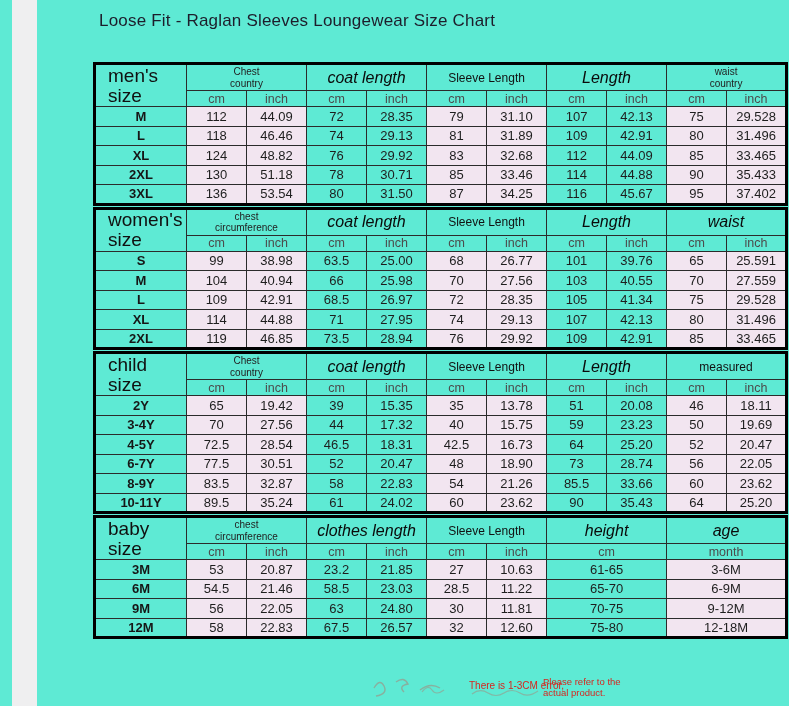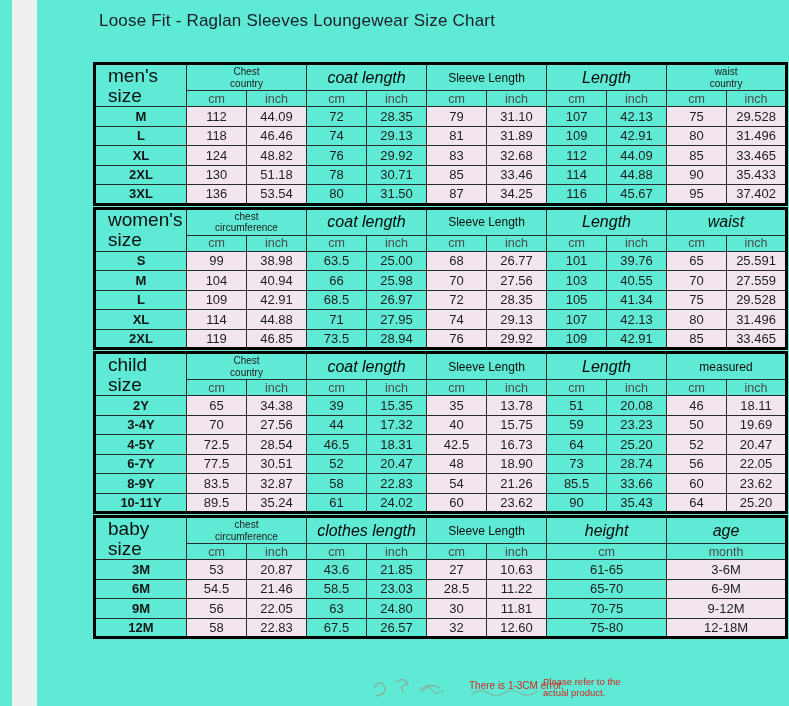--- a/index.html
+++ b/index.html
@@ -325,21 +325,21 @@
             <th class="unit" colspan="1">cm</th>
             <th class="unit" colspan="1">inch</th>
             <th class="unit" colspan="1">cm</th>
             <th class="unit" colspan="1">inch</th>
           </tr>
         </thead>
         <tbody>
           <tr class="drow">
             <th class="row-size">2Y</th>
             <td class="val hl" colspan="1">65</td>
-            <td class="val hl" colspan="1">34.38</td>
+            <td class="val hl" colspan="1">19.42</td>
             <td class="val" colspan="1">39</td>
             <td class="val" colspan="1">15.35</td>
             <td class="val hl" colspan="1">35</td>
             <td class="val hl" colspan="1">13.78</td>
             <td class="val" colspan="1">51</td>
             <td class="val" colspan="1">20.08</td>
             <td class="val hl" colspan="1">46</td>
             <td class="val hl" colspan="1">18.11</td>
           </tr>
           <tr class="drow">
@@ -442,21 +442,21 @@
             <th class="unit" colspan="1">inch</th>
             <th class="unit" colspan="2">cm</th>
             <th class="unit" colspan="2">month</th>
           </tr>
         </thead>
         <tbody>
           <tr class="drow">
             <th class="row-size">3M</th>
             <td class="val hl" colspan="1">53</td>
             <td class="val hl" colspan="1">20.87</td>
-            <td class="val" colspan="1">43.6</td>
+            <td class="val" colspan="1">23.2</td>
             <td class="val" colspan="1">21.85</td>
             <td class="val hl" colspan="1">27</td>
             <td class="val hl" colspan="1">10.63</td>
             <td class="val" colspan="2">61-65</td>
             <td class="val hl" colspan="2">3-6M</td>
           </tr>
           <tr class="drow">
             <th class="row-size">6M</th>
             <td class="val hl" colspan="1">54.5</td>
             <td class="val hl" colspan="1">21.46</td>

